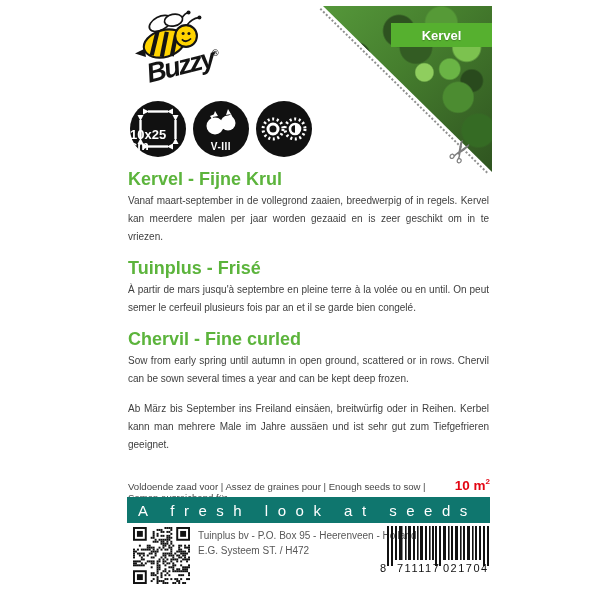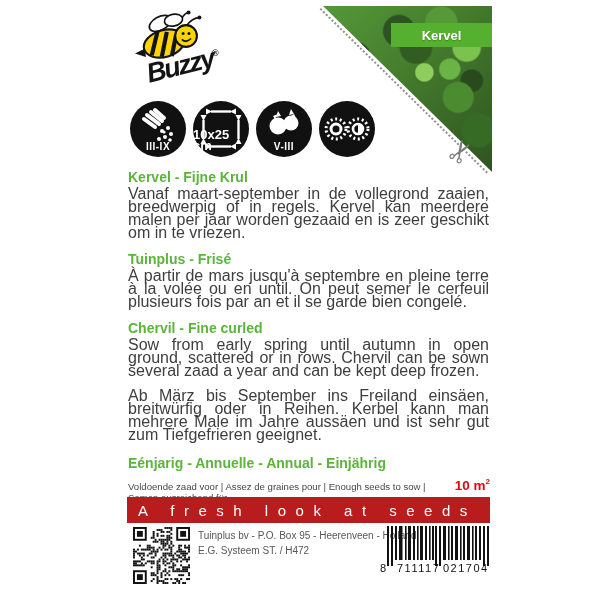--- a/index.html
+++ b/index.html
@@ -57,32 +57,32 @@
   .picto-label {
     position:absolute; left:0; right:0; bottom:5px; text-align:center;
     color:#fff; font-size:10px; font-weight:bold; letter-spacing:.5px;
   }
   .picto-center { position:absolute; left:0; right:0; top:15px; color:#fff;
     font-size:13px; font-weight:bold; line-height:10.5px;margin-top:14px; }
 
   
   .content { position:absolute; left:10px; top:163px; width:361px; }
   .section { margin-bottom:12px; }
-  .section h3 { color:var(--green); font-size:14px; font-weight:bold; margin-bottom:2px; }
-  .section p { color:#3e3e3e; font-size:16px; line-height:13px; text-align:justify; }
+  .section h3 { color:var(--green); font-size:18px; font-weight:bold; margin-bottom:2px; }
+  .section p { color:#3e3e3e; font-size:10px; line-height:18px; text-align:justify; }
 
   .lifecycle { position:absolute; left:10px; top:449px; color:var(--green); font-size:14px; font-weight:bold; }
   .seeds-line { position:absolute; left:10px; top:471px; width:362px; display:flex; align-items:baseline; }
   .seeds-text { color:#474747; font-size:9.6px; }
   .seeds-amount { margin-left:auto; color:var(--red); font-size:13.5px; font-weight:bold; white-space:nowrap; }
   .seeds-amount sup { font-size:8px; }
 
   
   .slogan-banner {
-    position:absolute; left:9px; top:491px; width:363px; height:26px; background:#b91c1c;
+    position:absolute; left:9px; top:491px; width:363px; height:26px; background:#0f766e;
     color:#fff; display:flex; align-items:center; overflow:hidden;
   }
   .slogan-banner span { font-size:15px; letter-spacing:9.5px; white-space:nowrap; padding-left:11px; }
 
   
   .qr { position:absolute; left:15px; top:521px; width:57px; height:57px; }
   .address { position:absolute; left:80px; top:522px; color:#575757; font-size:10px; line-height:15px; }
   .website { position:absolute; left:76px; top:541px; color:#cde1ba; font-size:30px; font-weight:bold; letter-spacing:1px; }
   .barcode { position:absolute; left:261px; top:520px; width:113px; height:48px; }
 
@@ -115,40 +115,20 @@
         <circle cx="67" cy="31" r="13" fill="#ffd400" stroke="#141414" stroke-width="2.5"></circle>
         <circle cx="63.5" cy="28" r="1.8" fill="#141414"></circle>
         <circle cx="70.5" cy="28" r="1.8" fill="#141414"></circle>
         <path d="M62 35 Q67 40 73 34" stroke="#141414" stroke-width="2" fill="none"></path>
       </svg>
       <div class="logo-word"><span>Buzzy</span><span class="logo-reg">®</span></div>
     </div>
 
     <div class="icons-row">
 
-      <div class="picto">
-        <svg width="56" height="56" viewBox="0 0 56 56">
-          <g stroke="#fff" stroke-width="4" stroke-linecap="round">
-            <path d="M14 18 L25 26"></path>
-              <path d="M17 14 L29 23"></path>
-              <path d="M21 11 L32 20"></path>
-              <path d="M25 9 L34 17"></path>
-          </g>
-          <g fill="#fff">
-            <circle cx="32" cy="30" r="2"></circle>
-              <circle cx="38" cy="27" r="2"></circle>
-              <circle cx="41" cy="33" r="2"></circle>
-            <circle cx="35" cy="36" r="2"></circle>
-              <circle cx="29" cy="38" r="2"></circle>
-              <circle cx="40" cy="39" r="1.8"></circle>
-            <circle cx="34" cy="31" r="1.6"></circle>
-          </g>
-        </svg>
-        <span class="picto-label">III-IX</span>
-      </div>
 
       <div class="picto">
         <svg width="56" height="56" viewBox="0 0 56 56">
           <g stroke="#fff" stroke-width="2.4">
             <path d="M18 10.5 L38 10.5"></path>
               <path d="M18 45.5 L38 45.5"></path>
             <path d="M10.5 19 L10.5 38"></path>
               <path d="M45.5 19 L45.5 38"></path>
           </g>
           <g fill="#fff">
@@ -197,28 +177,27 @@
       <div class="section">
         <h3>Kervel - Fijne Krul</h3>
         <p>Vanaf maart-september in de vollegrond zaaien, breedwerpig of in regels. Kervel kan meerdere malen per jaar worden gezaaid en is zeer geschikt om in te vriezen.</p>
       </div>
       <div class="section">
         <h3>Tuinplus - Frisé</h3>
         <p>À partir de mars jusqu'à septembre en pleine terre à la volée ou en until. On peut semer le cerfeuil plusieurs fois par an et il se garde bien congelé.</p>
       </div>
       <div class="section">
         <h3>Chervil - Fine curled</h3>
-        <p>Sow from early spring until autumn in open ground, scattered or in rows. Chervil can be sown several zaad a year and can be kept deep frozen.</p>
+        <p>Sow from early spring until autumn in open ground, scattered or in rows. Chervil can be sown several times a year and can be kept deep frozen.</p>
       </div>
       <div class="section">
         <p>Ab März bis September ins Freiland einsäen, breitwürfig oder in Reihen. Kerbel kann man mehrere Male im Jahre aussäen und ist sehr gut zum Tiefgefrieren geeignet.</p>
       </div>
     </div>
 
-    <div class="lifecycle">Eénjarig - Annuelle - Annual - Einjährig</div>
 
     <div class="seeds-line">
       <span class="seeds-text">Voldoende zaad voor | Assez de graines pour | Enough seeds to sow | Samen ausreichend für</span>
       <span class="seeds-amount"><span>10 m</span><sup>2</sup></span>
     </div>
 
     <div class="slogan-banner">
       <span>A fresh look at seeds</span>
     </div>
 

